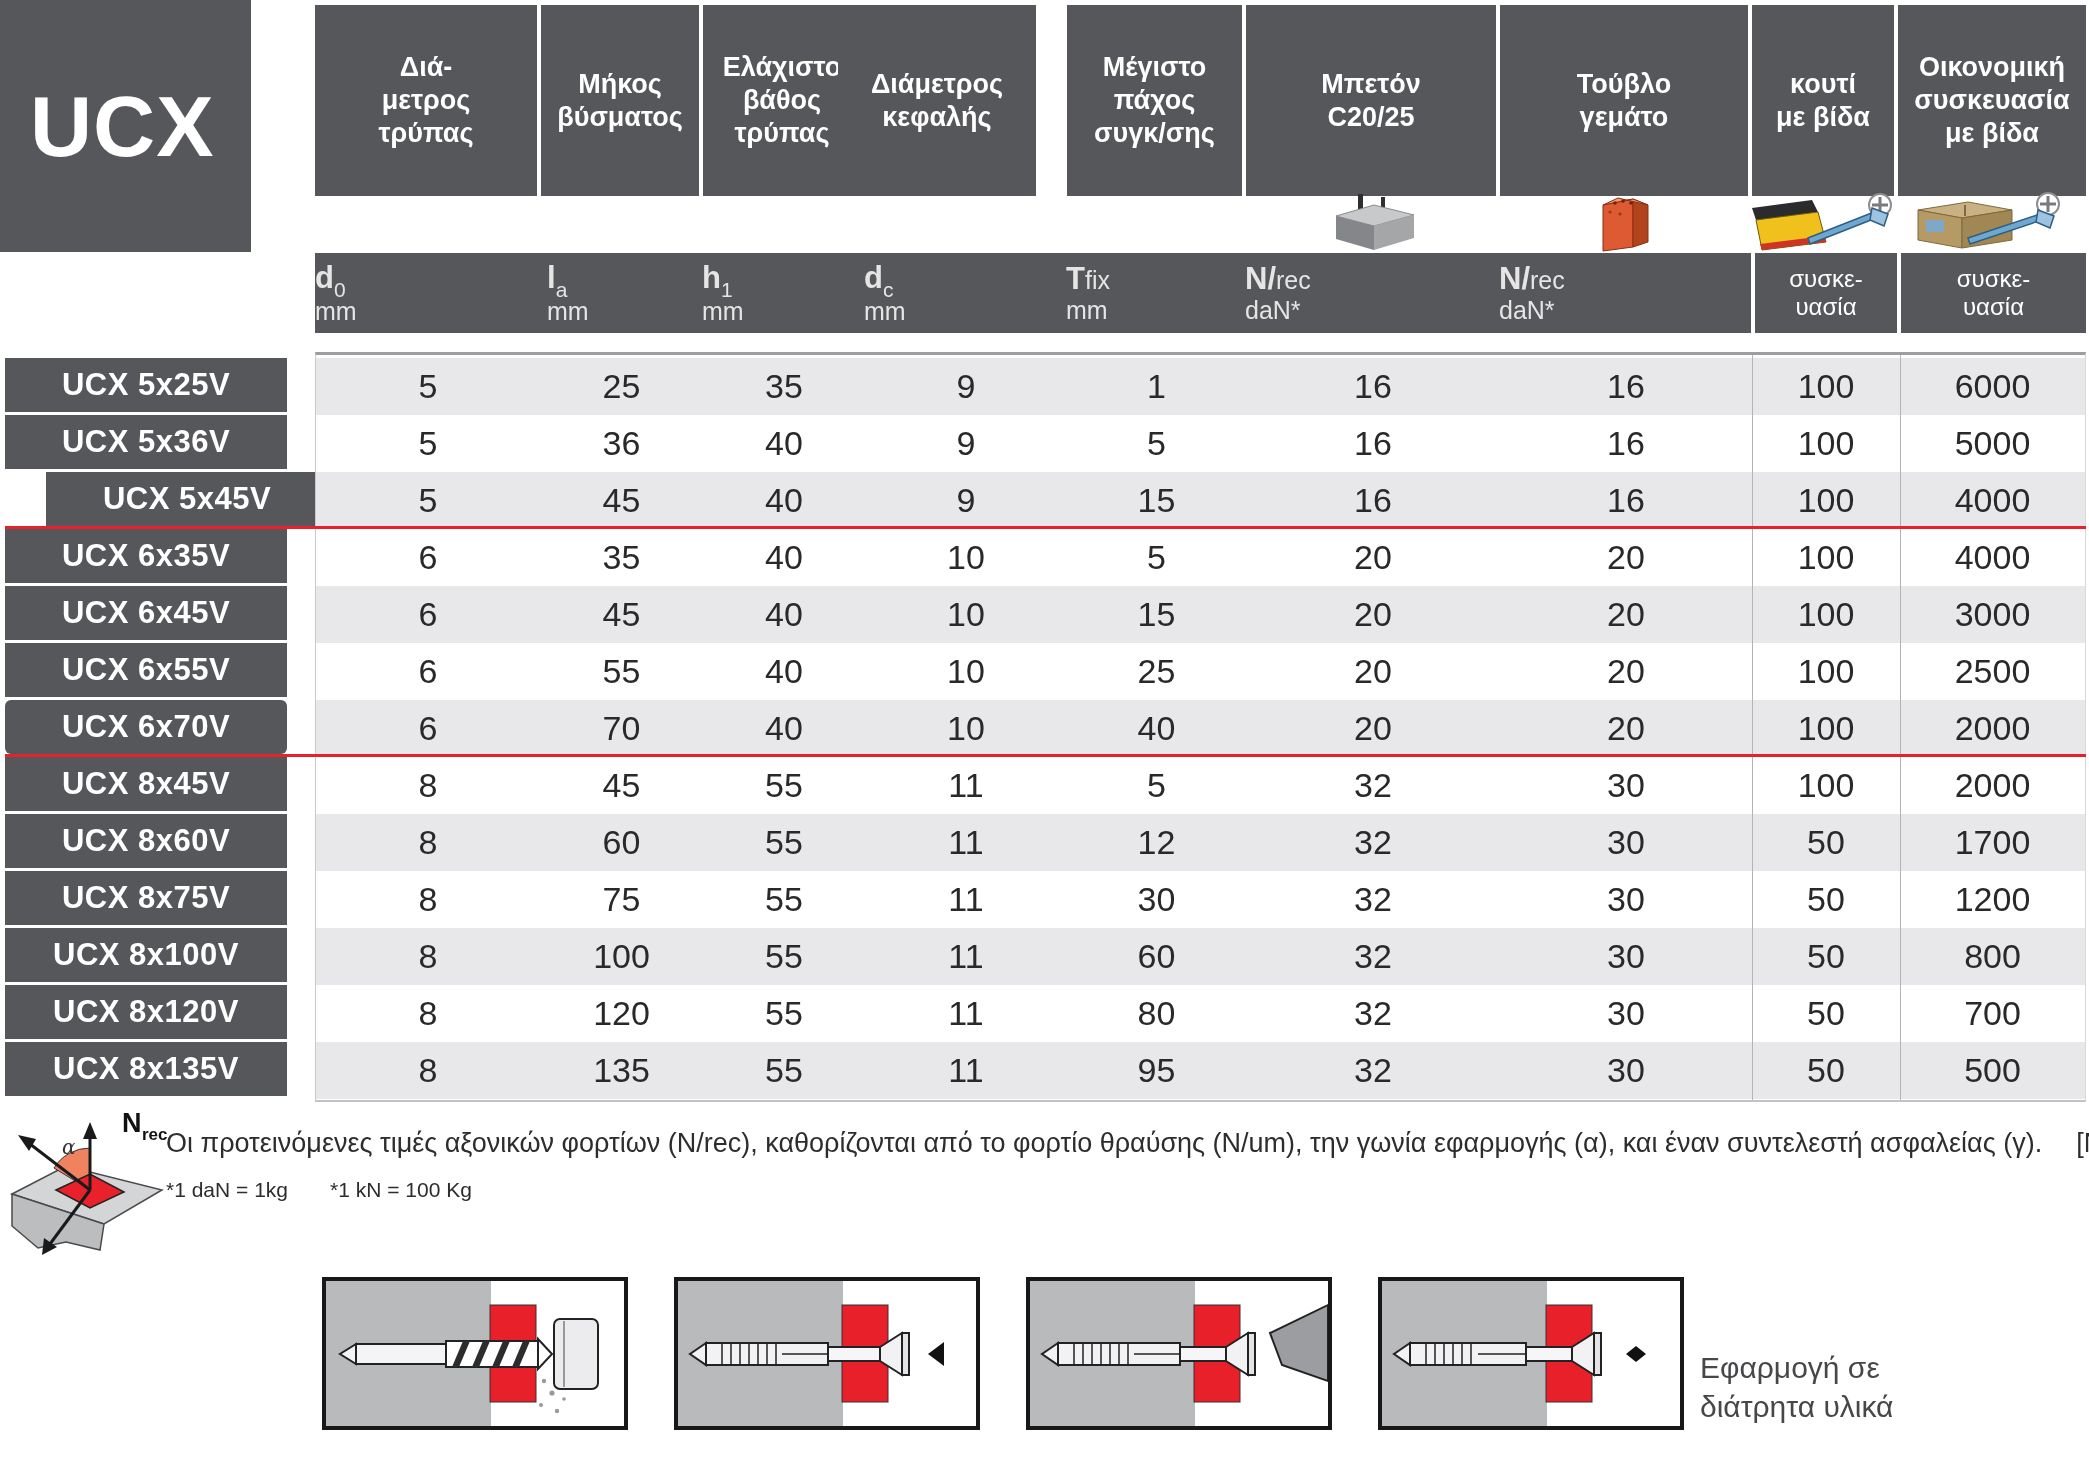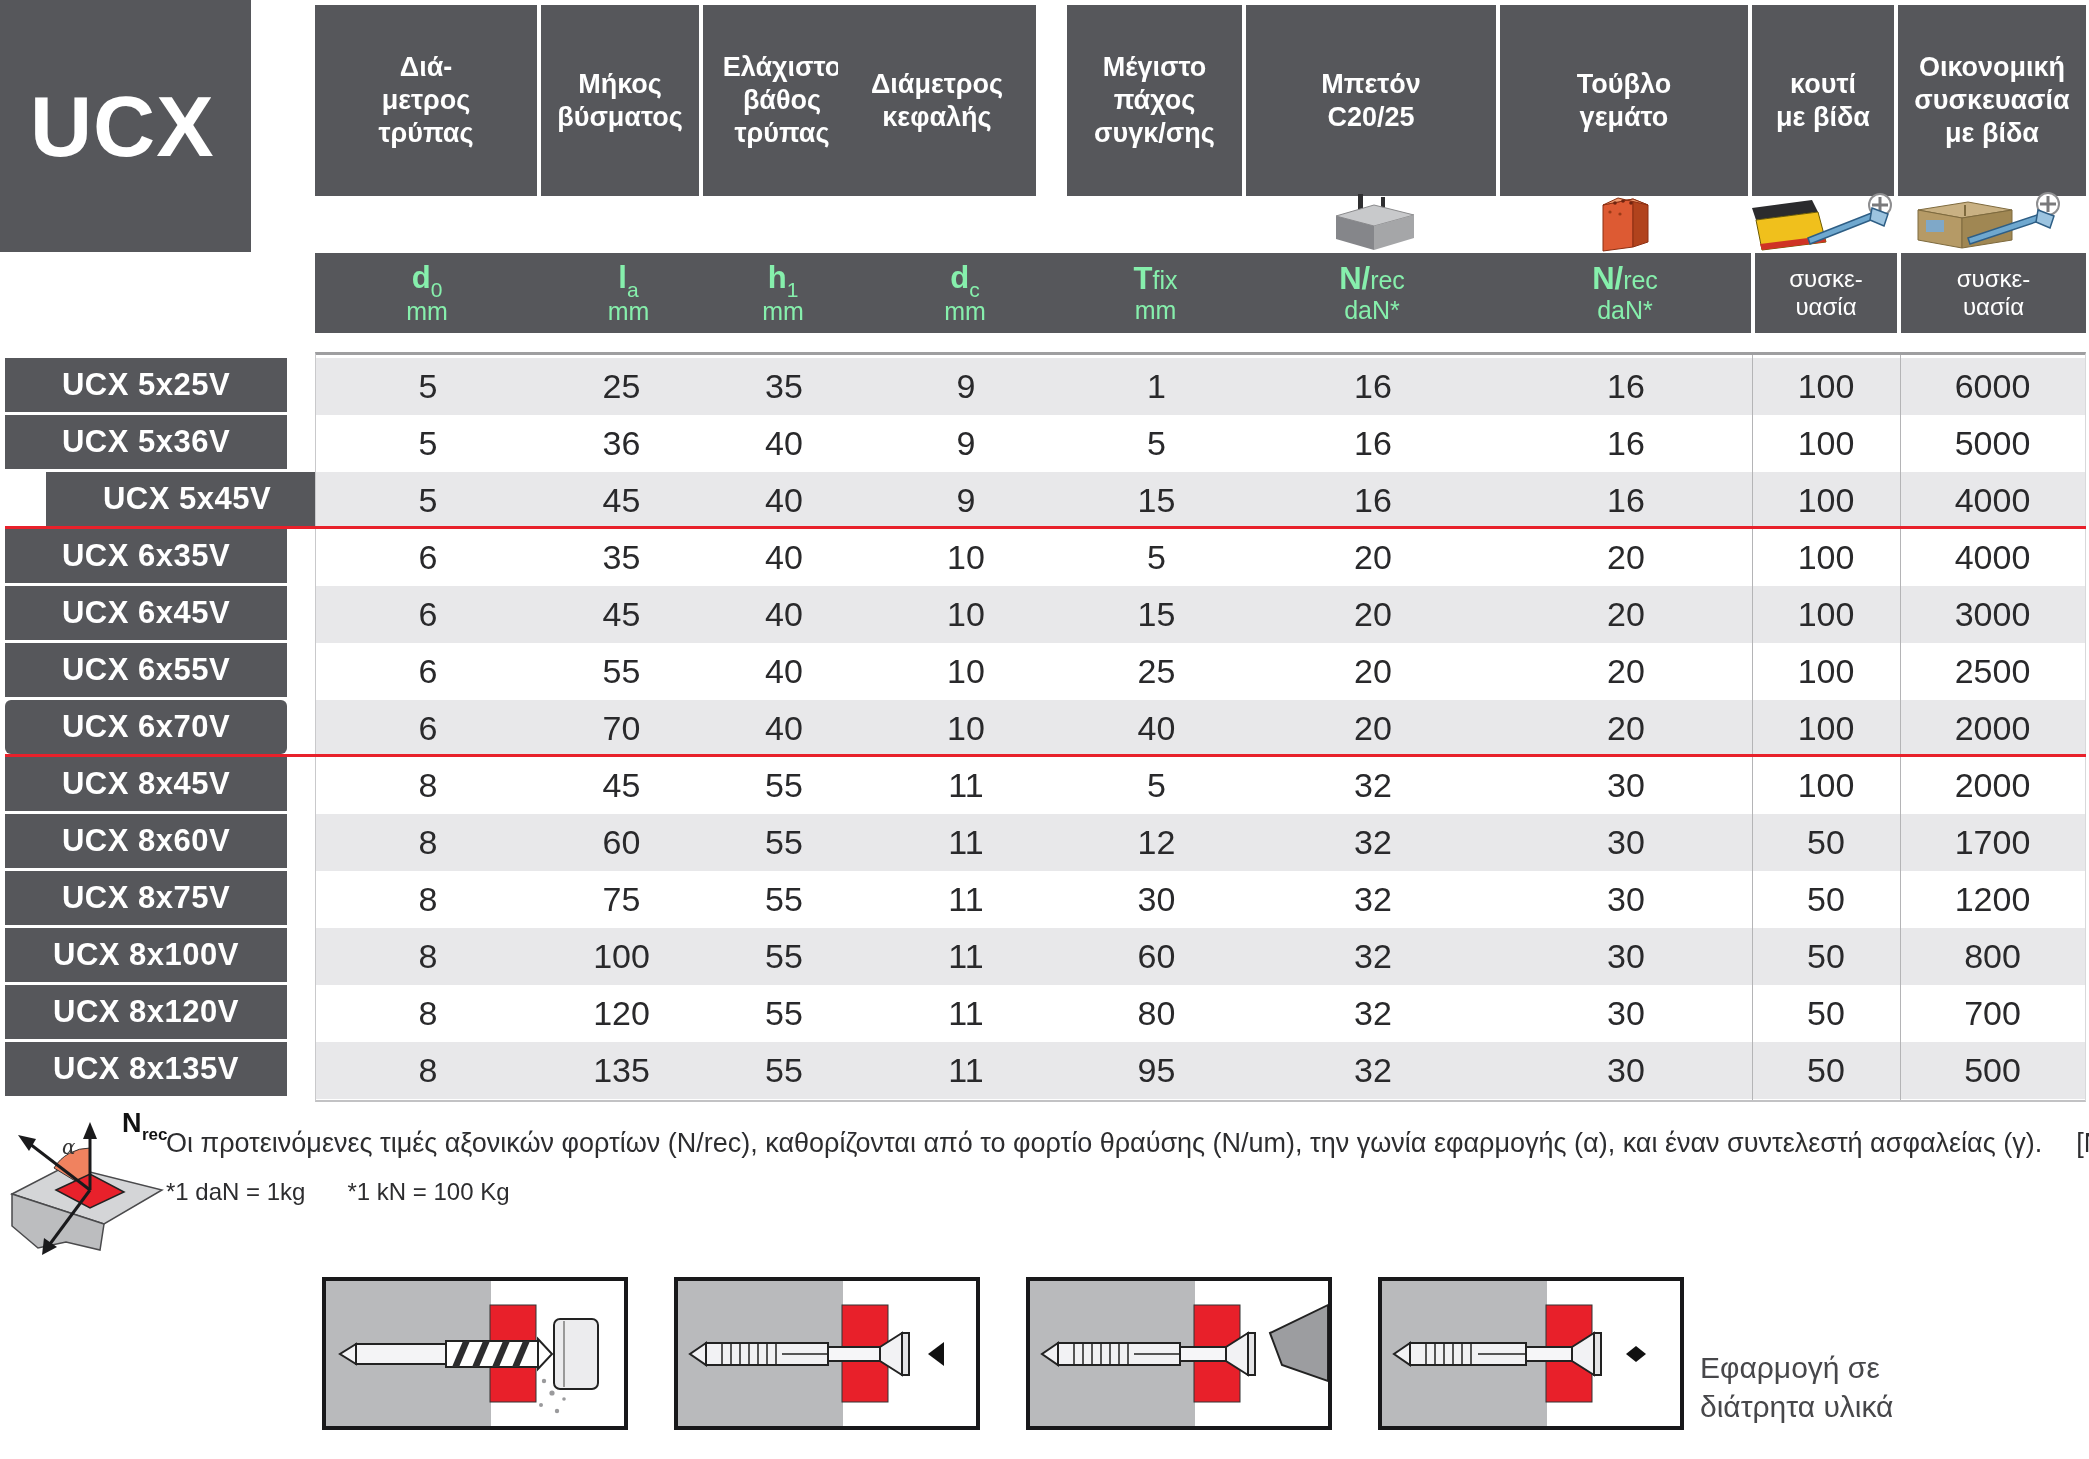--- a/index.html
+++ b/index.html
@@ -16,21 +16,21 @@
       text-align:center;font-size:27px;font-weight:700;line-height:1.22;white-space:pre-line;}
   .hc0{left:315px;width:222px}.hc1{left:541px;width:158px}.hc2{left:703px;width:158px}
   .hc3{left:838px;width:198px}.hc4{left:1067px;width:175px}.hc5{left:1246px;width:250px}
   .hc6{left:1500px;width:248px}.hc7{left:1752px;width:142px}.hc8{left:1898px;width:188px}
 
   
   .shband{position:absolute;top:253px;height:80px;}
   .shA{left:315px;width:1436px}
   .shB{left:1755px;width:142px}
   .shC{left:1901px;width:185px}
-  .shc{position:absolute;top:0;height:80px;display:flex;flex-direction:column;align-items:center;justify-content:center;color:#86efac;line-height:1.12;}
+  .shc{position:absolute;top:0;height:80px;display:flex;flex-direction:column;justify-content:center;color:#e5e5e5;line-height:1.12;}
   .shB,.shC{display:flex;flex-direction:column;align-items:center;justify-content:center;font-size:24px;line-height:1.18;}
   .p0{left:0;width:224px}.p1{left:232px;width:163px}.p2{left:387px;width:162px}
   .p3{left:549px;width:202px}.p4{left:751px;width:179px}.p5{left:930px;width:254px}.p6{left:1184px;width:252px}
   .sym{font-size:31px;font-weight:700;}
   .sub{font-size:21px;font-weight:400;vertical-align:-5px;position:relative;top:4px;}
   .suf{font-size:25px;font-weight:400;}
   .unit{font-size:25px;font-weight:400;}
 
   
   .icon{position:absolute;top:192px;height:60px;}
@@ -52,21 +52,21 @@
   .c0{left:0;width:224px}.c1{left:224px;width:163px}.c2{left:387px;width:162px}
   .c3{left:549px;width:202px}.c4{left:751px;width:179px}.c5{left:930px;width:254px}
   .c6{left:1184px;width:252px}.c7{left:1436px;width:148px}.c8{left:1584px;width:185px}
   .vsep{position:absolute;top:0;height:100%;width:1px;background:#b4b4b6;z-index:4;}
 
   .redline{position:absolute;left:5px;width:2081px;height:3px;background:#e8212b;z-index:6;}
 
   
   .note1{position:absolute;left:166px;top:1128px;font-size:27px;color:#2d2d2f;white-space:nowrap;}
   .note1 .formula{margin-left:34px;}
-  .note2{position:absolute;left:166px;top:1178px;font-size:24px;color:#2d2d2f;}
+  .note2{position:absolute;left:166px;top:1178px;font-size:21px;color:#2d2d2f;}
   .note2 .u2{margin-left:42px;}
   .apptext{position:absolute;left:1700px;top:1348px;font-size:30px;color:#47474a;line-height:1.3;white-space:pre-line;}
 
   
   .step{position:absolute;top:1277px;width:298px;height:145px;border:4px solid #18181a;background:#fff;}
   .step svg{display:block;width:100%;height:100%;}
   .s1{left:322px}.s2{left:674px}.s3{left:1026px}.s4{left:1378px}
 
   .nrec{position:absolute;left:4px;top:1098px;}
 </style>

